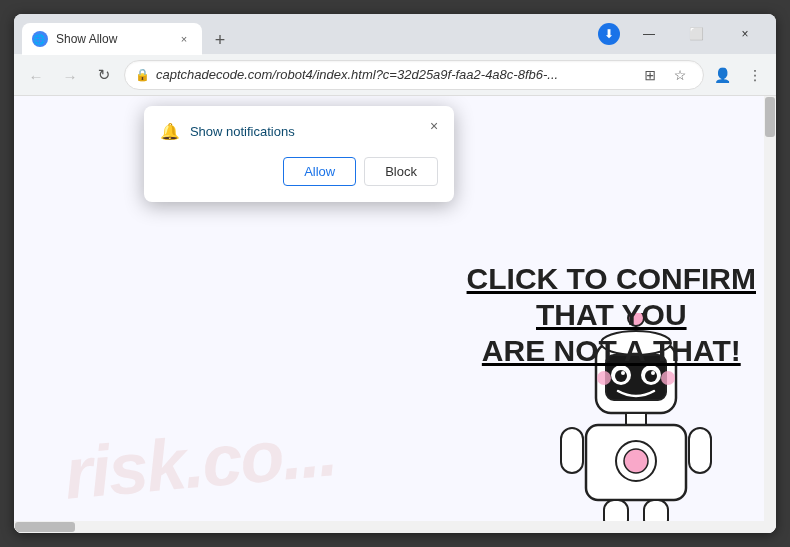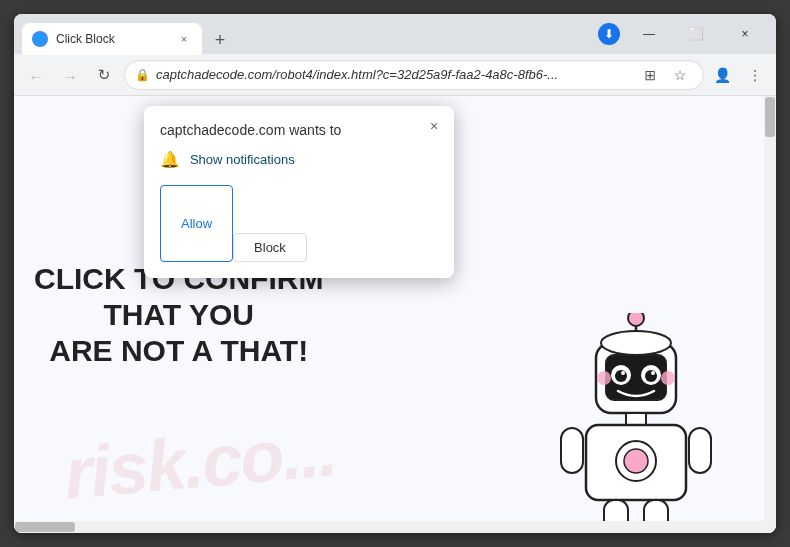--- a/index.html
+++ b/index.html
@@ -181,22 +181,23 @@
       background: #f8f8ff;
       position: relative;
       overflow: hidden;
     }
 
     .page-bg {
       position: absolute;
       inset: 0;
       display: flex;
       flex-direction: column;
-      align-items: flex-start;
-      justify-content: center;
+      align-items: flex-end;
+      justify-content: center;
+      text-decoration: underline;
     }
 
     .watermark {
       position: absolute;
       bottom: 30px;
       left: 50px;
       font-size: 72px;
       font-weight: 900;
       color: rgba(200, 80, 60, 0.1);
       letter-spacing: -2px;
@@ -260,22 +261,22 @@
     }
 
     .permission-text {
       font-size: 13px;
       color: #0c4a6e;
       text-align: right;
     }
 
     .popup-buttons {
       display: flex;
-      justify-content: flex-start;
-      gap: 0;
+      justify-content: flex-end;
+      gap: 8px;
     }
 
     .btn-allow {
       padding: 6px 20px;
       background: #fff;
       border: 1px solid #1a73e8;
       border-radius: 4px;
       color: #1a73e8;
       font-size: 13px;
       font-weight: 500;
@@ -284,21 +285,20 @@
 
     .btn-block {
       padding: 6px 20px;
       background: #fff;
       border: 1px solid #dadce0;
       border-radius: 4px;
       color: #333;
       font-size: 13px;
       font-weight: 500;
       cursor: pointer;
-      margin-top: 48px;
     }
 
     
     .scrollbar-v {
       position: absolute;
       right: 0;
       top: 0;
       width: 12px;
       height: 100%;
       background: #f1f1f1;
@@ -355,21 +355,21 @@
 <body>
 
 <div class="browser-window">
 
   <div class="title-bar">
     <div class="tab-area">
       <div class="tab">
         <div class="tab-favicon">
           <span style="font-size:10px;">🌐</span>
         </div>
-        <span class="tab-title">Click Block</span>
+        <span class="tab-title">Show Allow</span>
         <div class="tab-close">×</div>
       </div>
       <div class="new-tab-btn">+</div>
     </div>
 
     <div style="display:flex;align-items:center;gap:4px;">
       <div style="width:22px;height:22px;border-radius:50%;background:#1a73e8;display:flex;align-items:center;justify-content:center;font-size:12px;color:white;">⬇</div>
     </div>
 
     <div class="titlebar-right">
@@ -461,21 +461,20 @@
 
           <ellipse cx="60" cy="217" rx="16" ry="8" fill="white" stroke="#222" stroke-width="2"></ellipse>
           <ellipse cx="100" cy="217" rx="16" ry="8" fill="white" stroke="#222" stroke-width="2"></ellipse>
         </svg>
       </div>
     </div>
 
     <div class="notification-popup">
       <div class="popup-close">×</div>
 
-      <div class="popup-title">captchadecode.com wants to</div>
 
       <div class="popup-permission">
         <span class="bell-icon">🔔</span>
         <span class="permission-text">Show notifications</span>
       </div>
 
       <div class="popup-buttons">
         <button class="btn-allow">Allow</button>
         <button class="btn-block">Block</button>
       </div>

